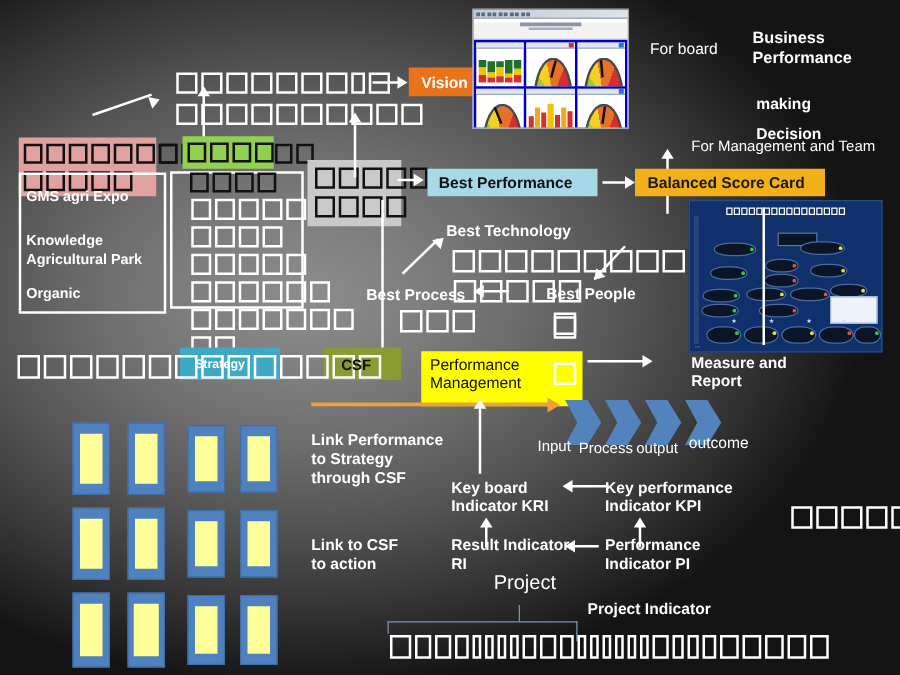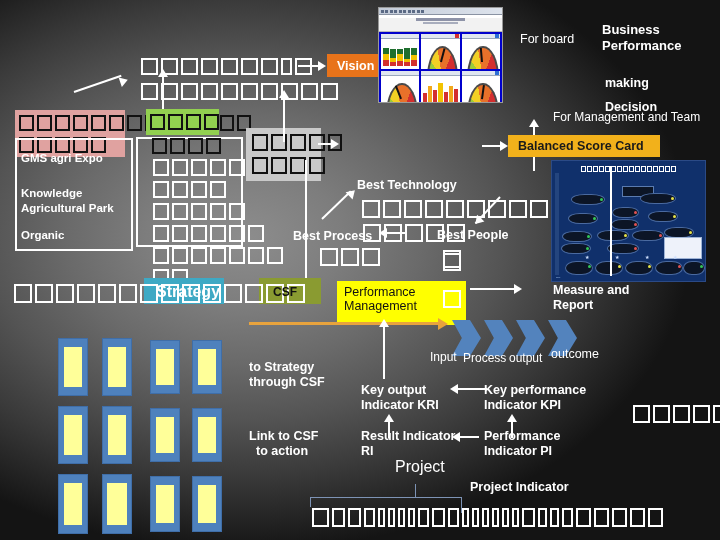--- a/index.html
+++ b/index.html
@@ -34,21 +34,21 @@
   .lbl{
     box-sizing:border-box;
     display:flex;align-items:center;
     font-weight:bold;
     white-space:nowrap;
   }
   .vision{background:#e8731a;color:#ffffff;padding:0 10px;font-size:12.5px;}
   .dashboard{background:#c0504d;color:#ffffff;border:1.5px solid #f0c419;padding:0 9px;font-size:12.5px;}
   .bestperf{background:#a6d8e7;color:#111111;padding:0 9px;font-size:12.5px;}
   .bsc{background:#f2b11b;color:#1a1a1a;padding:0 10px;font-size:12.5px;}
-  .strategy{background:#3ea9c4;color:#ffffff;padding:0 8px;font-size:16px;text-align:right;}
+  .strategy{background:#3ea9c4;color:#ffffff;padding:0 8px;font-size:10px;text-align:right;}
   .csf{background:#8a9b31;color:#111111;padding:0 8px;font-size:12px;justify-content:center;}
   .perfmgmt{background:#ffff00;color:#111111;padding:4px 7px;font-size:12.5px;line-height:1.15;display:block;}
 
   
   .txt{color:#ffffff;white-space:nowrap;line-height:1.18;}
   .txt-b{font-weight:bold;}
   .txt-n{font-weight:normal;}
 
   
   .panel-white{border:2px solid #ffffff;box-sizing:border-box;}
@@ -314,20 +314,23 @@
 
   <div class="ln" style="left:318px;top:143px;width:16px;height:2px;"></div>
   <div class="arrowhead ah-r" style="left:331px;top:139px;"></div>
 
   <div class="ln" style="left:283px;top:96px;width:2px;height:46px;"></div>
   <div class="arrowhead ah-u" style="left:279px;top:90px;"></div>
 
   <div class="ln" style="left:305px;top:160px;width:2px;height:122px;"></div>
   <div class="arrowhead ah-d" style="left:301px;top:280px;"></div>
 
+  <div class="abs lbl bestperf" style="left:342px;top:135px;width:136px;height:22px;">
+    <span>Best Performance</span>
+  </div>
   <div class="ln" style="left:482px;top:145px;width:22px;height:2px;"></div>
   <div class="arrowhead ah-r" style="left:500px;top:141px;"></div>
   <div class="abs lbl bsc" style="left:508px;top:135px;width:152px;height:22px;">
     <span>Balanced Score Card</span>
   </div>
 
   <div class="abs netimg" style="left:551px;top:160px;width:155px;height:122px;">
     <div class="net-side"></div>
     <div class="net-title">
       <span class="tofu tw" style="width:5px;height:6px;border-width:1px;margin-right:1px;"></span><span class="tofu tw" style="width:5px;height:6px;border-width:1px;margin-right:1px;"></span><span class="tofu tw" style="width:5px;height:6px;border-width:1px;margin-right:1px;"></span><span class="tofu tw" style="width:5px;height:6px;border-width:1px;margin-right:1px;"></span><span class="tofu tw" style="width:5px;height:6px;border-width:1px;margin-right:1px;"></span><span class="tofu tw" style="width:5px;height:6px;border-width:1px;margin-right:1px;"></span><span class="tofu tw" style="width:5px;height:6px;border-width:1px;margin-right:1px;"></span><span class="tofu tw" style="width:5px;height:6px;border-width:1px;margin-right:1px;"></span><span class="tofu tw" style="width:5px;height:6px;border-width:1px;margin-right:1px;"></span><span class="tofu tw" style="width:5px;height:6px;border-width:1px;margin-right:1px;"></span><span class="tofu tw" style="width:5px;height:6px;border-width:1px;margin-right:1px;"></span><span class="tofu tw" style="width:5px;height:6px;border-width:1px;margin-right:1px;"></span><span class="tofu tw" style="width:5px;height:6px;border-width:1px;margin-right:1px;"></span><span class="tofu tw" style="width:5px;height:6px;border-width:1px;margin-right:1px;"></span><span class="tofu tw" style="width:5px;height:6px;border-width:1px;margin-right:1px;"></span><span class="tofu tw" style="width:5px;height:6px;border-width:1px;"></span>
@@ -462,30 +465,31 @@
   <div class="abs chev" style="left:452px;top:320px;"></div>
   <div class="abs chev" style="left:484px;top:320px;"></div>
   <div class="abs chev" style="left:516px;top:320px;"></div>
   <div class="abs chev" style="left:548px;top:320px;"></div>
 
   <div class="abs txt txt-n" style="left:430px;top:350px;font-size:12px;">Input</div>
   <div class="abs txt txt-n" style="left:463px;top:351px;font-size:12px;">Process</div>
   <div class="abs txt txt-n" style="left:509px;top:351px;font-size:12px;">output</div>
   <div class="abs txt txt-n" style="left:551px;top:347px;font-size:12.5px;">outcome</div>
 
+  <div class="abs txt txt-b" style="left:249px;top:345px;font-size:12.5px;">Link Performance</div>
   <div class="abs txt txt-b" style="left:249px;top:360px;font-size:12.5px;">to Strategy</div>
   <div class="abs txt txt-b" style="left:249px;top:375px;font-size:12.5px;">through CSF</div>
 
   <div class="abs txt txt-b" style="left:249px;top:429px;font-size:12.5px;">Link to CSF</div>
-  <div class="abs txt txt-b" style="left:249px;top:444px;font-size:12.5px;margin-left:7px;">to action</div>
+  <div class="abs txt txt-b" style="left:249px;top:444px;font-size:12.5px;">to action</div>
 
   <div class="ln" style="left:383px;top:325px;width:2px;height:54px;"></div>
   <div class="arrowhead ah-u" style="left:379px;top:319px;"></div>
 
-  <div class="abs txt txt-b" style="left:361px;top:383px;font-size:12.5px;">Key output</div>
+  <div class="abs txt txt-b" style="left:361px;top:383px;font-size:12.5px;">Key board</div>
   <div class="abs txt txt-b" style="left:361px;top:398px;font-size:12.5px;">Indicator KRI</div>
 
   <div class="ln" style="left:455px;top:388px;width:32px;height:2px;"></div>
   <div class="arrowhead ah-l" style="left:450px;top:384px;"></div>
 
   <div class="abs txt txt-b" style="left:484px;top:383px;font-size:12.5px;">Key performance</div>
   <div class="abs txt txt-b" style="left:484px;top:398px;font-size:12.5px;">Indicator KPI</div>
 
   <div class="ln" style="left:388px;top:420px;width:2px;height:18px;"></div>
   <div class="arrowhead ah-u" style="left:384px;top:414px;"></div>

